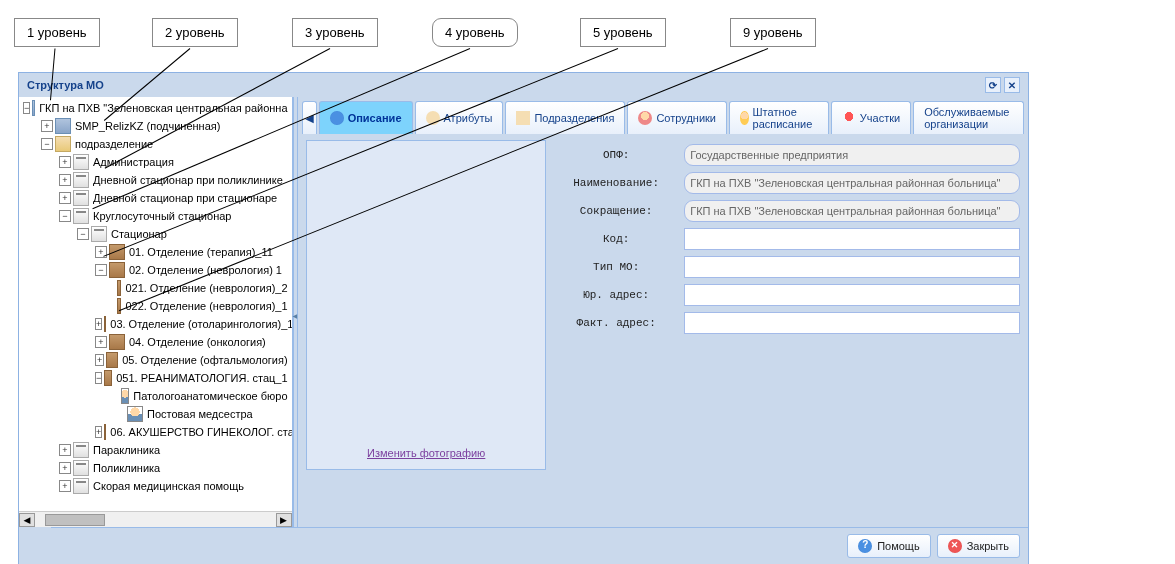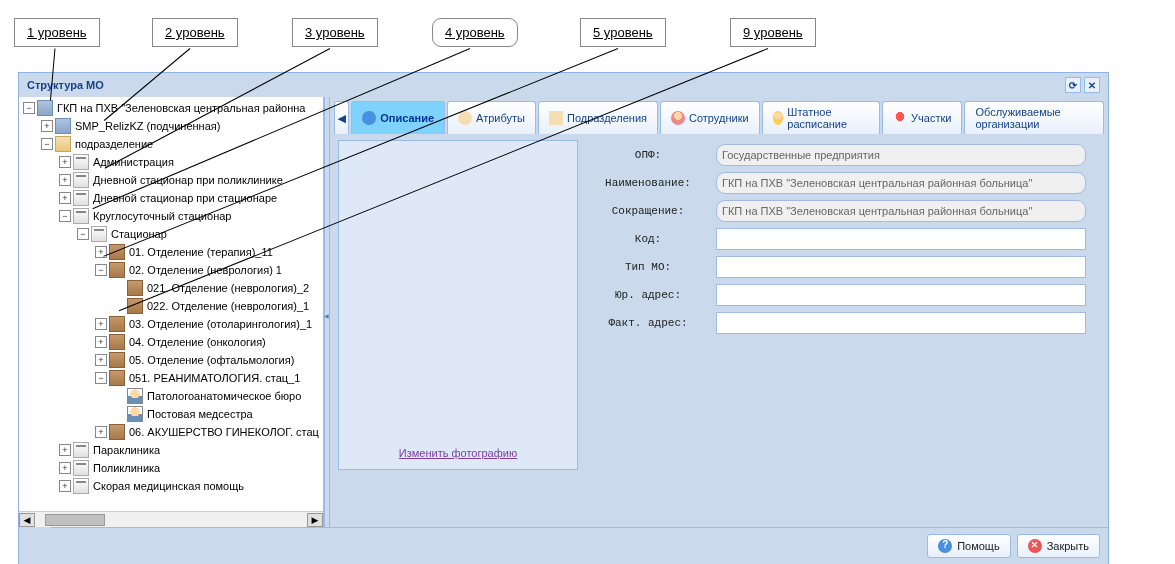--- a/index.html
+++ b/index.html
@@ -1,26 +1,26 @@
 <!DOCTYPE html>
 <html><head>
   <meta charset="utf-8">
   <style>
     * { box-sizing: border-box; margin: 0; padding: 0; font-family: Tahoma, Arial, sans-serif; font-size: 11px; }
     body { background: #fff; width: 1175px; height: 564px; position: relative; }
     
     
     .callouts { position: absolute; top: 18px; left: 0; z-index: 100; display: flex; }
-    .callout { position: absolute; background: #fff; border: 1px solid #888; padding: 6px 12px; font-size: 13px; white-space: nowrap; text-decoration: underline; }
+    .callout { position: absolute; background: #fff; border: 1px solid #888; padding: 6px 12px; font-size: 13px; white-space: nowrap; }
     
     
     .callout-line { position: absolute; border-top: 1px solid #000; transform-origin: left center; z-index: 50; }
     
     
-    .window { position: absolute; top: 72px; left: 18px; width: 1091px; border: 1px solid #8db2e3; background: #cad9ec; }
+    .window { position: absolute; top: 72px; left: 18px; width: 1011px; border: 1px solid #8db2e3; background: #cad9ec; }
     .window-title { background: #cad9ec; color: #15428b; font-weight: bold; padding: 4px 8px; font-size: 12px; display: flex; justify-content: space-between; align-items: center; }
     .window-title-controls { display: flex; gap: 3px; }
     .title-btn { width: 16px; height: 16px; border: 1px solid #99bbe8; background: #e8f0fb; cursor: pointer; display: flex; align-items: center; justify-content: center; font-size: 10px; color: #15428b; }
     
     .window-body { display: flex; background: #fff; height: 430px; }
     
     
     .tree-panel { width: 305px; border-right: 1px solid #99bbe8; overflow: hidden; position: relative; background: #fff; }
     .tree-content { height: 414px; overflow: hidden; padding: 2px 0; }
     .tree-node { display: flex; align-items: center; padding: 1px 4px; white-space: nowrap; cursor: pointer; height: 18px; }

